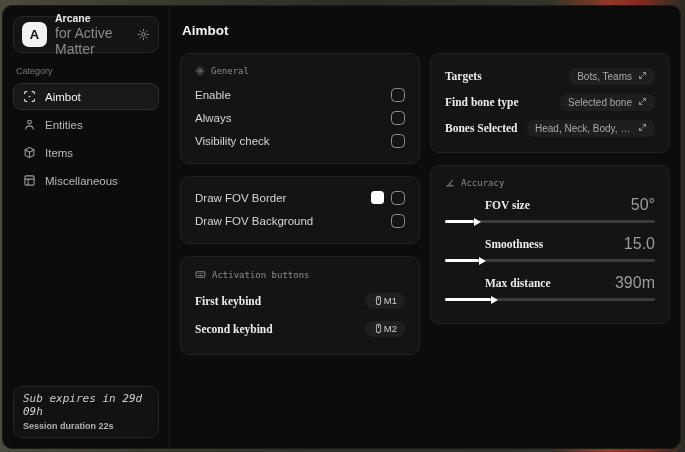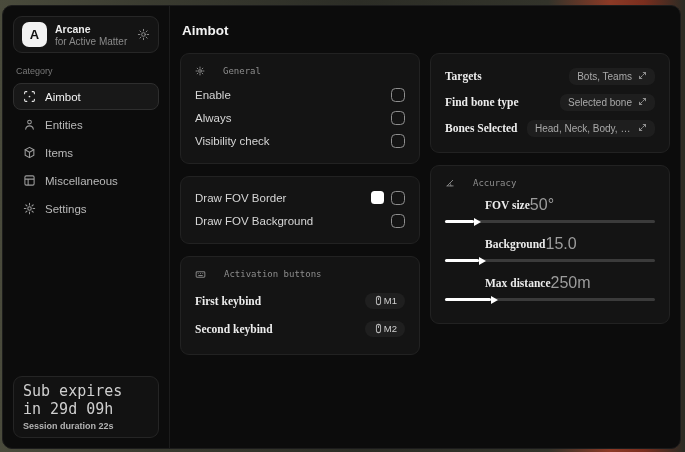--- a/index.html
+++ b/index.html
@@ -13,54 +13,54 @@
     position:absolute; top:5px; left:2px; right:4px; bottom:3px;
     background:#0c0c0c; border:1px solid #1c1c1c; border-radius:10px;
     display:flex; overflow:hidden;
   }
   
   .sidebar { width:173px; border-right:1px solid #1c1c1c; padding:10px; display:flex; flex-direction:column; }
   .app-card { display:flex; align-items:center; gap:8px; background:#141414; border:1px solid #272727; border-radius:9px; padding:5px 8px; height:37px; flex:none; }
   .logo { width:25px; height:25px; border-radius:7px; background:#f2f2f2; color:#101010; font-weight:bold; display:flex; align-items:center; justify-content:center; font-size:13px; flex:none; }
   .app-meta { display:flex; flex-direction:column;justify-content:space-between; }
   .app-name { font-size:10.5px; font-weight:700; color:#ececec; }
-  .app-sub { font-size:10px; color:#8a8a8a; margin-top:1px; }
+  .app-sub { font-size:14px; color:#8a8a8a; margin-top:1px; }
   .app-gear { margin-left:auto; color:#8b8b8b; display:flex; cursor:pointer; }
   .category { font-size:9px; color:#787878; margin:13px 3px 7px; }
   .nav-item { display:flex; align-items:center; gap:9px; height:27px; padding:0 9px; border-radius:8px; color:#b9b9b9; font-size:11.5px; margin-bottom:1px; border:1px solid transparent; cursor:pointer; }
   .nav-item .icon { display:flex; color:#9a9a9a; }
   .nav-item.selected { background:#181818; border-color:#2e2e2e; color:#f2f2f2; }
   .nav-item.selected .icon { color:#e6e6e6; }
   .side-spacer { flex:1; }
   .sub-card { border:1px solid #252525; background:#121212; border-radius:9px; padding:5px 9px 6px; }
-  .sub-line1 { font-family:"DejaVu Sans Mono", monospace; font-size:15px; color:#cfcfcf; }
+  .sub-line1 { font-family:"DejaVu Sans Mono", monospace; font-size:11px; color:#cfcfcf;font-style:italic; }
   .sub-line2 { font-size:9px; color:#b3b3b3; font-weight:700; margin-top:3px; }
   
   .main { flex:1; padding:11px 10px; }
   .page-title { font-size:13.5px; font-weight:700; color:#f2f2f2; margin:6px 0 15px 2px; }
   .cols { display:flex; gap:10px; align-items:flex-start; }
   .col { width:240px; display:flex; flex-direction:column; gap:12px; }
   .card { width:100%; background:#141414; border:1px solid #222; border-radius:9px; padding:9px 14px 11px; }
-  .card-header { display:flex; align-items:flex-start; gap:18px; font-family:"DejaVu Sans Mono", monospace; font-size:9px; color:#8d8d8d; margin:3px 0 7px; }
+  .card-header { display:flex; align-items:flex-end; gap:6px; font-family:"DejaVu Sans Mono", monospace; font-size:9px; color:#8d8d8d; margin:3px 0 7px; }
   .card-header .icon { display:flex; color:#848484; }
   .row { display:flex; align-items:center; justify-content:space-between; min-height:23px; }
   .row-label { font-size:11.5px; color:#d6d6d6; }
   .row-label.bold { font-weight:700; color:#ededed;font-family:Liberation Serif, serif; }
   .controls { display:flex; gap:7px; align-items:center; }
   .checkbox { width:14px; height:14px; border:1.5px solid #8e8e8e; border-radius:4.5px; background:transparent; cursor:pointer; flex:none; }
   .swatch { width:13px; height:13px; border-radius:3.5px; cursor:pointer; flex:none; }
   .kb-row { min-height:28px; }
   .badge { display:flex; align-items:flex-start; background:#1f1f1f; border-radius:8px; padding:2px 8px 3px; font-size:9.5px; color:#d0d0d0; cursor:pointer; }
   .badge .icon { display:flex; color:#b5b5b5; }
   .tr-row { min-height:26px; }
   .dropdown { display:flex; gap:6px; background:#1e1e1e; border-radius:7px; padding:3px 8px; font-size:10px; color:#a9a9a9; cursor:pointer; max-width:142px; }
   .dd-text { white-space:nowrap; overflow:hidden; text-overflow:ellipsis; }
   .dropdown .icon { display:flex; color:#9a9a9a; flex:none; }
   .slider-group { margin-bottom:5px; }
-  .slider-row { display:flex; justify-content:flex-start; align-items:center; min-height:20px;padding-left:40px; }
+  .slider-row { display:flex; justify-content:space-between; align-items:center; min-height:20px;padding-left:40px; }
   .slider-value { font-size:16px; color:#9c9c9c; }
   .slider-track { position:relative; height:3px; background:#3b3b3b; border-radius:2px; margin:5px 0 11px; cursor:pointer; }
   .slider-fill { position:absolute; left:0; top:0; height:3px; background:#fff; border-radius:2px; }
   .slider-thumb { position:absolute; right:-7px; top:50%; transform:translateY(-50%); width:0; height:0; border-top:4px solid transparent; border-bottom:4px solid transparent; border-left:7.5px solid #fff; }
   svg { display:block; }
 </style>
 </head>
 <body>
 
 <div class="window">
@@ -115,29 +115,20 @@
     <div class="nav-item">
       <span class="icon">
         <svg width="13" height="13" viewBox="0 0 24 24" fill="none" stroke="currentColor" stroke-width="2" stroke-linejoin="round">
           <rect x="3.5" y="3.5" width="17" height="17" rx="2.5"></rect>
           <path d="M3.5 9.5h17M9.5 9.5v11"></path>
         </svg>
       </span>
       <span>Miscellaneous</span>
     </div>
 
-    <div class="nav-item">
-      <span class="icon">
-        <svg width="13" height="13" viewBox="0 0 24 24" fill="none" stroke="currentColor" stroke-width="2" stroke-linecap="round">
-          <circle cx="12" cy="12" r="3.2"></circle>
-          <path d="M12 2.5v3M12 18.5v3M2.5 12h3M18.5 12h3M5.2 5.2l2.1 2.1M16.7 16.7l2.1 2.1M18.8 5.2l-2.1 2.1M7.3 16.7l-2.1 2.1"></path>
-        </svg>
-      </span>
-      <span>Settings</span>
-    </div>
 
     <div class="side-spacer"></div>
 
     <div class="sub-card">
       <div class="sub-line1">Sub expires in 29d 09h</div>
       <div class="sub-line2">Session duration 22s</div>
     </div>
   </div>
 
   <div class="main">
@@ -277,34 +268,34 @@
             </div>
             <div class="slider-track">
               <div class="slider-fill" style="width: 14%;">
                 <span class="slider-thumb"></span>
               </div>
             </div>
           </div>
 
           <div class="slider-group">
             <div class="slider-row">
-              <span class="row-label bold">Background</span>
+              <span class="row-label bold">Smoothness</span>
               <span class="slider-value">15.0</span>
             </div>
             <div class="slider-track">
               <div class="slider-fill" style="width: 16%;">
                 <span class="slider-thumb"></span>
               </div>
             </div>
           </div>
 
           <div class="slider-group">
             <div class="slider-row">
               <span class="row-label bold">Max distance</span>
-              <span class="slider-value">250m</span>
+              <span class="slider-value">390m</span>
             </div>
             <div class="slider-track">
               <div class="slider-fill" style="width: 22%;">
                 <span class="slider-thumb"></span>
               </div>
             </div>
           </div>
         </div>
 
       </div>

